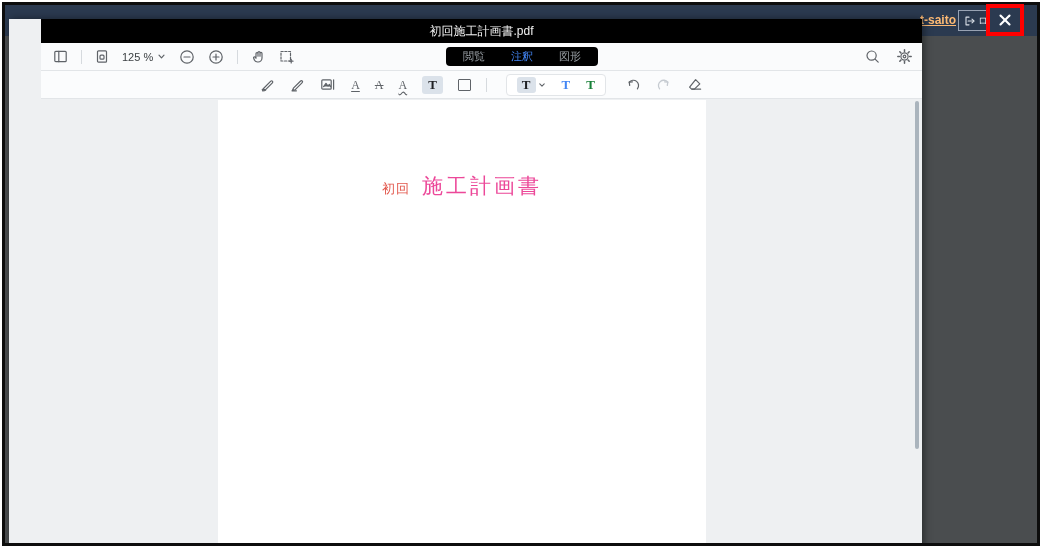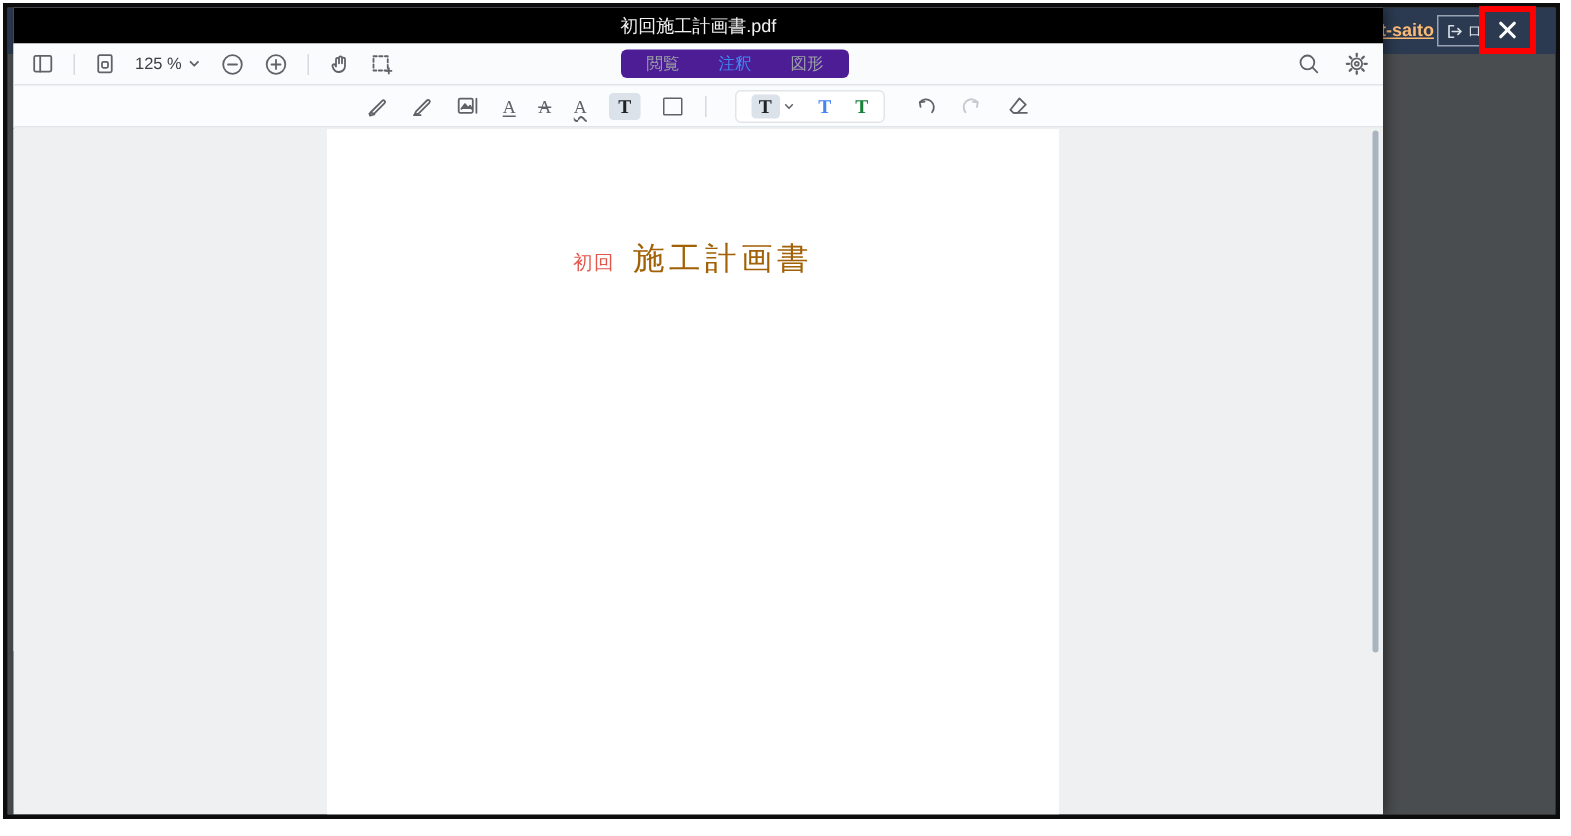--- a/index.html
+++ b/index.html
@@ -15,33 +15,33 @@
   .app-underlay { position:absolute; inset:0; background:#4a4d4f; }
   .app-header { position:absolute; top:0; left:0; right:0; height:31px; background:#2b3a50; }
   .username { position:absolute; left:915px; top:8px; color:#fdba74; font-size:12px;
               font-weight:bold; text-decoration:underline; cursor:pointer; }
   .logout-btn { position:absolute; left:953px; top:5px; width:64px; height:21px;
                 border:1px solid #98a2b3; color:#d9dee6; font-size:10px;
                 display:flex; align-items:center; gap:3px; padding:0 4px;
                 overflow:hidden; white-space:nowrap; background:transparent; cursor:pointer; }
 
   
-  .viewer { position:absolute; left:4px; top:0; width:913px; height:538px;
-            background:#eef0f2; box-shadow:2px 0 8px rgba(0,0,0,.45); }
+  .viewer { position:absolute; left:4px; top:14px; width:913px; height:538px;
+            background:#eef0f2; box-shadow:2px 0 8px rgba(0,0,0,.45);padding-left:32px; }
   .titlebar { height:24px; background:#000; color:#f2f2f2; font-size:12px;
               display:flex; align-items:center; justify-content:center; }
   .toolbar1 { position:relative; height:28px; background:#fafbfc;
               border-bottom:1px solid #e2e5e8; display:flex; align-items:center; }
   .tb-left { display:flex; align-items:center; gap:13px; padding-left:12px; }
   .tb-right { position:absolute; right:10px; top:0; height:26px;
               display:flex; align-items:center; gap:17px; }
   .vdiv { width:1px; height:14px; background:#d6dade; }
   .zoom-ctl { display:flex; align-items:center; gap:4px; cursor:pointer; }
   .zoom-label { font-size:11px; color:#3c4043; }
-  .tabs { position:absolute; left:405px; top:4px; height:19px; background:#4c1d95;
+  .tabs { position:absolute; left:405px; top:4px; height:19px; background:#000000;
           border-radius:4px; display:flex; align-items:center; padding:0 4px; }
   .tab { font-size:11px; color:#9aa0a6; padding:0 13px; cursor:pointer; }
   .tab.active { color:#4285f4; }
 
   .toolbar2 { height:28px; background:#fbfcfd; border-bottom:1px solid #e2e5e8;
               display:flex; align-items:center; justify-content:center; gap:15px; }
   .a-glyph { font-size:12px; color:#5f6368; line-height:1; cursor:pointer;
              font-family:"Liberation Serif", serif; }
   .a-underline { text-decoration:underline; text-underline-offset:2px; }
   .a-strike { text-decoration:line-through; }
@@ -58,21 +58,21 @@
   .t-green { font-family:"Liberation Serif", serif; font-weight:bold; font-size:13px;
              color:#188038; cursor:pointer; }
   .pill-inner { display:flex; align-items:center; gap:2px; cursor:pointer; }
 
   .docarea { position:absolute; left:0; top:81px; width:913px; height:348px; background:#eef0f2; }
   .page { position:absolute; left:209px; top:0; width:488px; height:457px; background:#fff; }
   .page-title-row { position:absolute; top:72px; left:0; width:100%;
                     display:flex; justify-content:center; align-items:baseline; gap:12px; }
   .stamp { color:#e2574c; font-size:13px; letter-spacing:1px;
            font-family:"Liberation Sans", sans-serif; }
-  .doc-title { color:#a16207; font-size:21px; letter-spacing:3px;
+  .doc-title { color:#ec4899; font-size:21px; letter-spacing:3px;
                font-family:"Liberation Serif", serif; }
   .scroll-thumb { position:absolute; right:3px; top:1px; width:4px; height:348px;
                   background:#aab4bd; border-radius:2px; cursor:pointer; }
 
   
   .close-highlight { position:absolute; left:986px; top:4px; width:38px; height:32px;
                      border:4px solid #ff0000; background:#2b3a50; z-index:30; }
   .close-btn { position:absolute; left:0; top:0; width:30px; height:24px;
                display:flex; align-items:center; justify-content:center; cursor:pointer; }
 

